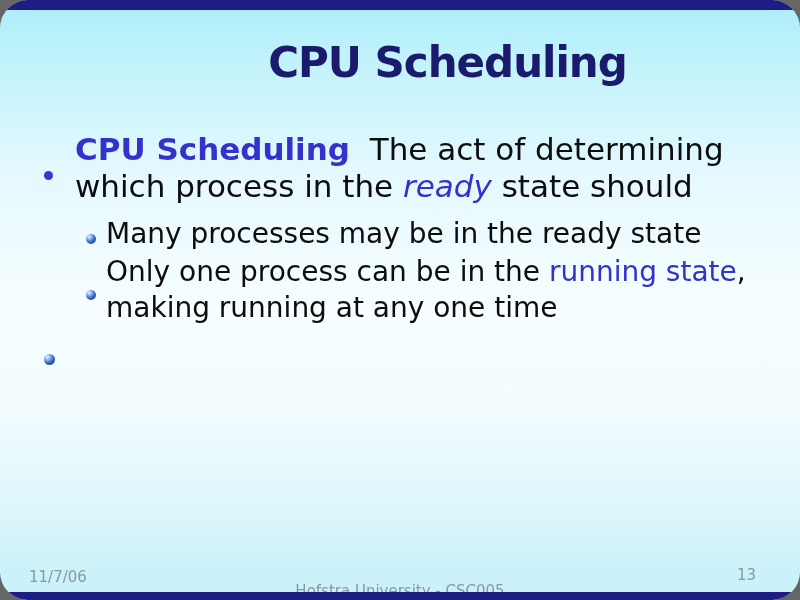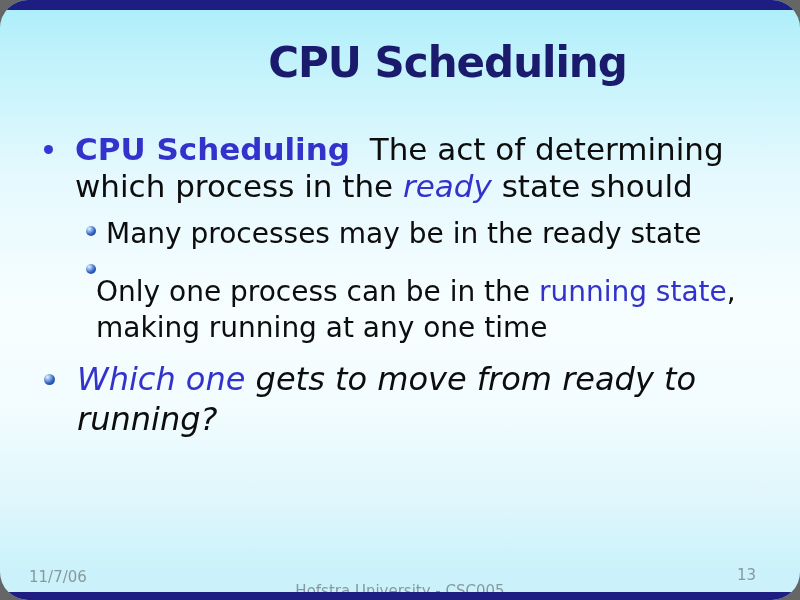--- a/index.html
+++ b/index.html
@@ -18,35 +18,35 @@
   .bar.top{top:0;height:10px;}
   .bar.bottom{bottom:0;height:8px;}
   .title{
     position:absolute;top:38px;left:0;right:0;
     margin:0;padding-left:95px;
     text-align:center;
     font-size:42px;font-weight:bold;letter-spacing:-1px;
     color:#1b1b6e;
   }
   .content{position:absolute;left:44px;top:131px;width:740px;}
-  .para{display:flex;align-items:flex-start;}
+  .para{display:flex;align-items:center;}
   .marker{flex:0 0 auto;border-radius:50%;}
   .dot{width:9px;height:9px;background:#3636d4;margin-top:14px;}
   .sphere{
     width:10px;height:10px;margin-top:10px;
     background:radial-gradient(circle at 32% 28%, #eaf4fd 0%, #7ea8e0 30%, #2f5fc0 58%, #123a85 100%);
   }
   .para.p-which .sphere{width:11px;height:11px;margin-top:15px;}
   .ptext{color:#0d0d0d;}
   .tline{white-space:pre;}
   .para.l1 .ptext{margin-left:22px;font-size:31px;line-height:37px;}
   .para.l2{margin-left:42px;}
   .para.l2 .ptext{margin-left:10px;font-size:28px;line-height:36px;}
   .para.p-sub1{margin-top:11px;}
-  .para.p-sub2{margin-top:2px;flex-direction:column;}
+  .para.p-sub2{margin-top:2px;}
   .para.p-which{margin-top:13px;}
   .para.p-which .ptext{font-size:32px;line-height:40px;}
   .c-blue{color:#3333cc;}
   .f-bold{font-weight:bold;}
   .f-italic{font-style:italic;}
   .footer{position:absolute;left:0;top:566px;width:800px;height:24px;
     font-size:15px;color:#87999d;}
   .footer .f-date{position:absolute;left:29px;top:2px;}
   .footer .f-center{position:absolute;left:0;width:800px;text-align:center;top:16px;}
   .footer .f-page{position:absolute;right:44px;top:0;}
@@ -79,24 +79,20 @@
     <div class="para l2 p-sub2">
       <span class="marker sphere"></span>
       <div class="ptext">
           <div class="tline"><span>Only one process can be in the </span><span class="c-blue">running state</span><span>,</span></div>
           <div class="tline"><span>making running at any one time</span></div>
         </div>
     </div>
 
     <div class="para l1 p-which">
       <span class="marker sphere"></span>
-      <div class="ptext">
-          <div class="tline"><span class="c-blue f-italic">Which one</span><span class="f-italic"> gets to move from ready to</span></div>
-          <div class="tline"><span class="f-italic">running?</span></div>
-        </div>
     </div>
 
   </div>
 
   <div class="footer">
     <span class="f-date">11/7/06</span>
     <span class="f-center">Hofstra University - CSC005</span>
     <span class="f-page">13</span>
   </div>
 

